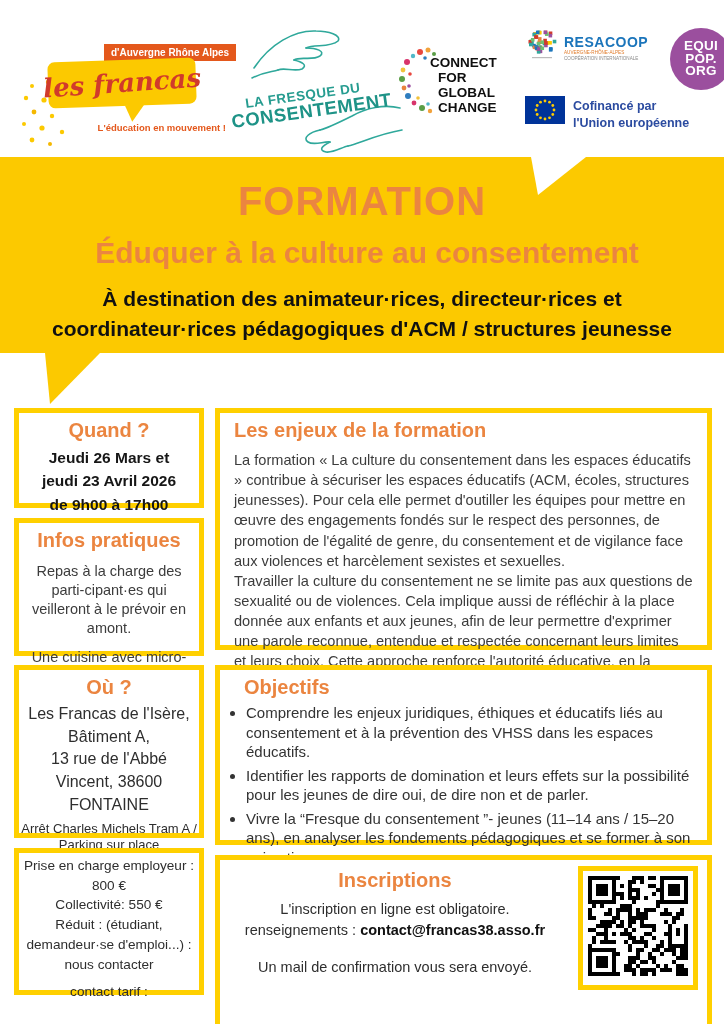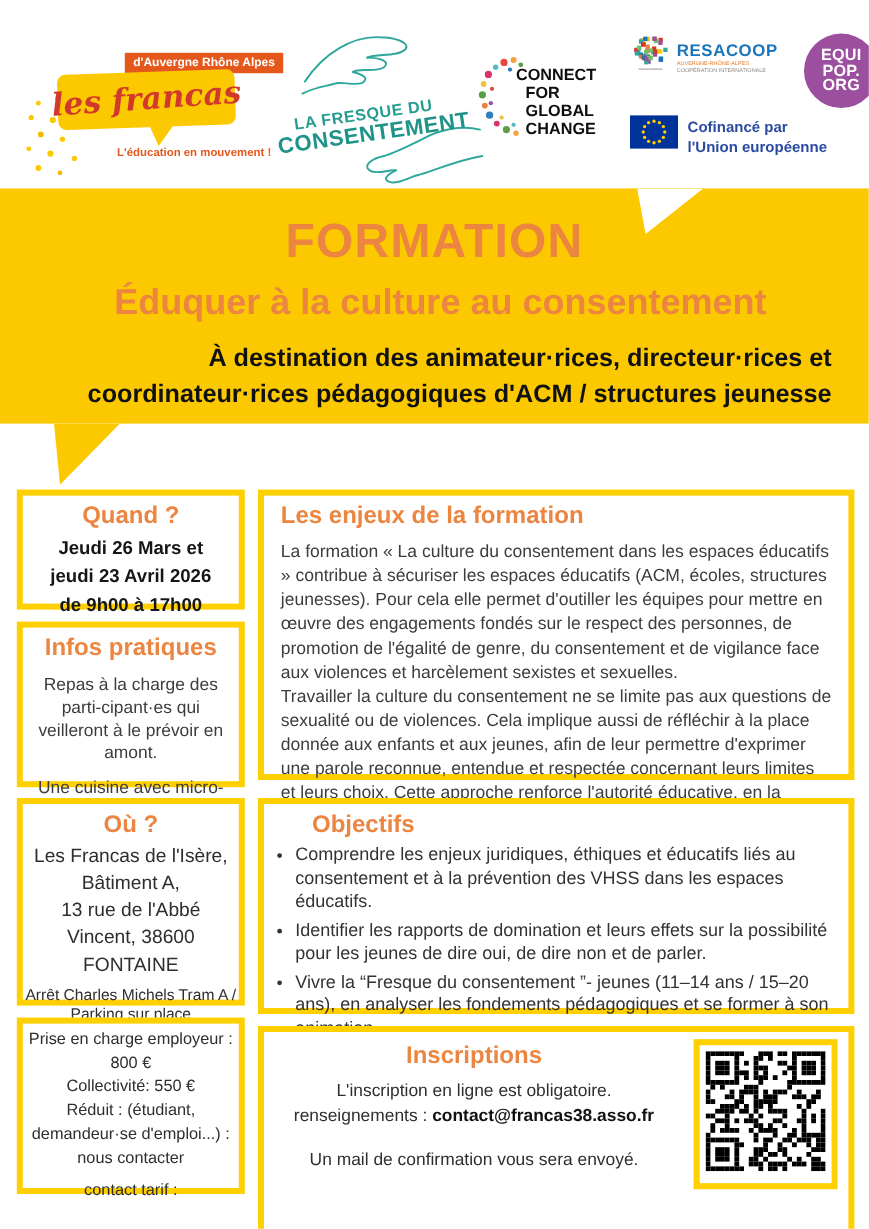--- a/index.html
+++ b/index.html
@@ -62,21 +62,21 @@
   .eu-text{position:absolute;left:48px;top:4px;color:var(--eu-blue);font-weight:bold;
     font-size:12.5px;line-height:1.35;}
   
   .banner{position:absolute;left:0;top:157px;width:724px;height:196px;background:var(--yellow);}
   .banner-notch{position:absolute;left:528px;top:0;}
   .banner-tail{position:absolute;left:42px;top:196px;}
   .banner-kicker{margin-top:22px;text-align:center;color:var(--orange);
     font-size:40px;font-weight:800;letter-spacing:1px;}
   .banner-title{margin-top:12px;text-align:center;color:var(--orange);
     font-size:30px;font-weight:bold;padding-left:10px;}
-  .banner-subtitle{margin:14px auto 0;width:662px;text-align:right;color:#111;
+  .banner-subtitle{margin:14px auto 0;width:662px;text-align:center;color:#111;
     font-size:21px;font-weight:bold;line-height:1.45;}
   
   .box{position:absolute;background:#fff;border:5px solid var(--yellow-border);}
   .box-title{color:var(--orange);font-weight:bold;font-size:20px;text-align:center;
     margin:6px 4px 4px;}
   .box-title.left{text-align:left;margin-left:14px;}
   .quand{left:14px;top:408px;width:190px;height:100px;}
   .quand-body{font-weight:bold;font-size:15.5px;text-align:center;line-height:1.5;
     padding:0 16px;color:#161616;}
   .infos{left:14px;top:518px;width:190px;height:138px;}
@@ -322,21 +322,21 @@
 
 <div class="box enjeux">
   <div class="box-title left">Les enjeux de la formation</div>
   <div class="enjeux-body">
     <p>La formation « La culture du consentement dans les espaces éducatifs » contribue à sécuriser les espaces éducatifs (ACM, écoles, structures jeunesses). Pour cela elle permet d'outiller les équipes pour mettre en œuvre des engagements fondés sur le respect des personnes, de promotion de l'égalité de genre, du consentement et de vigilance face aux violences et harcèlement sexistes et sexuelles.</p>
     <p>Travailler la culture du consentement ne se limite pas aux questions de sexualité ou de violences. Cela implique aussi de réfléchir à la place donnée aux enfants et aux jeunes, afin de leur permettre d'exprimer une parole reconnue, entendue et respectée concernant leurs limites et leurs choix. Cette approche renforce l'autorité éducative, en la fondant sur le respect mutuel plutôt que sur la contrainte ou la peur.</p>
   </div>
 </div>
 
 <div class="box objectifs">
-  <div class="box-title left" style="margin-left:40px;">Objectifs</div>
+  <div class="box-title left" style="margin-left:24px;">Objectifs</div>
   <ul>
     <li>Comprendre les enjeux juridiques, éthiques et éducatifs liés au consentement et à la prévention des VHSS dans les espaces éducatifs.</li>
     <li>Identifier les rapports de domination et leurs effets sur la possibilité pour les jeunes de dire oui, de dire non et de parler.</li>
     <li>Vivre la “Fresque du consentement ”- jeunes (11–14 ans / 15–20 ans), en analyser les fondements pédagogiques et se former à son animation.</li>
     <li>Construire des pistes d'action pour développer une véritable culture du consentement dans les ACM et structures jeunesse.</li>
   </ul>
 </div>
 
 <div class="box inscriptions">
   <div class="insc-text">

